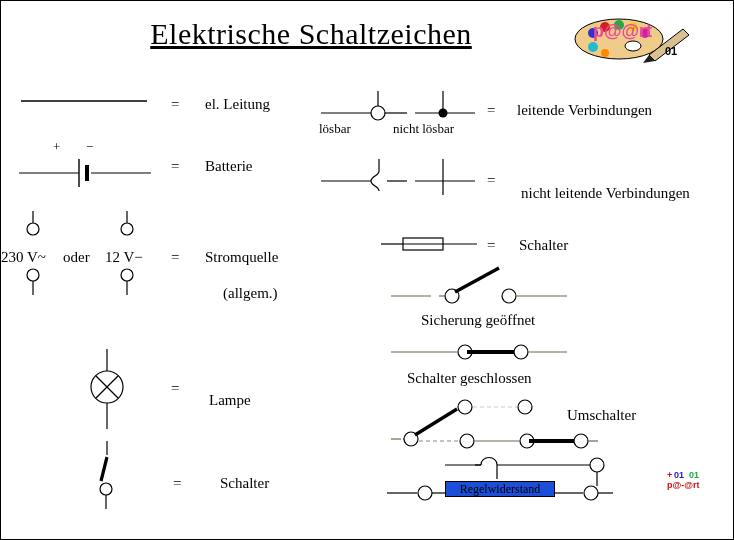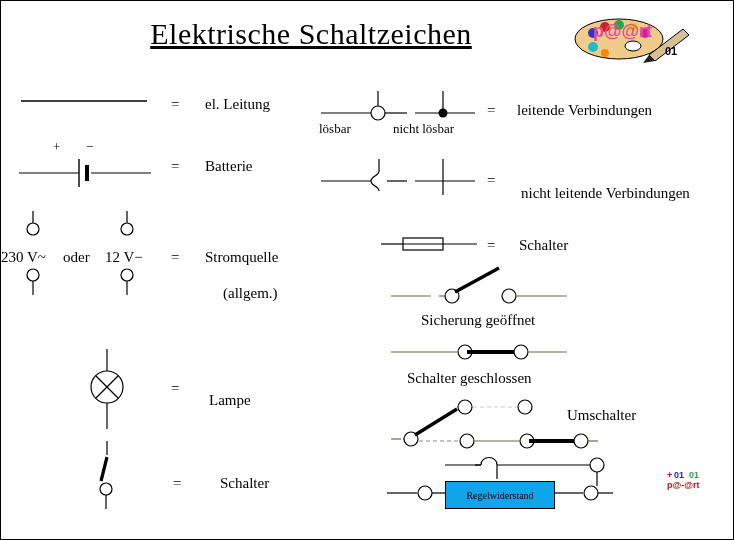--- a/index.html
+++ b/index.html
@@ -65,24 +65,24 @@
     left: 664px;
     top: 468px;
     width: 44px;
     height: 22px;
   }
   .regel-box {
     position: absolute;
     left: 444px;
     top: 480px;
     width: 110px;
-    height: 28px;
+    height: 16px;
     border: 1px solid #000000;
-    background: #0ea5e9;
-    font-size: 10px;
+    background: #1d4ed8;
+    font-size: 12px;
     font-family: "Liberation Serif", serif;
     display: flex;
     align-items: center;
     justify-content: center;
     box-sizing: border-box;
   }
 </style>
 </head>
 <body>
 

